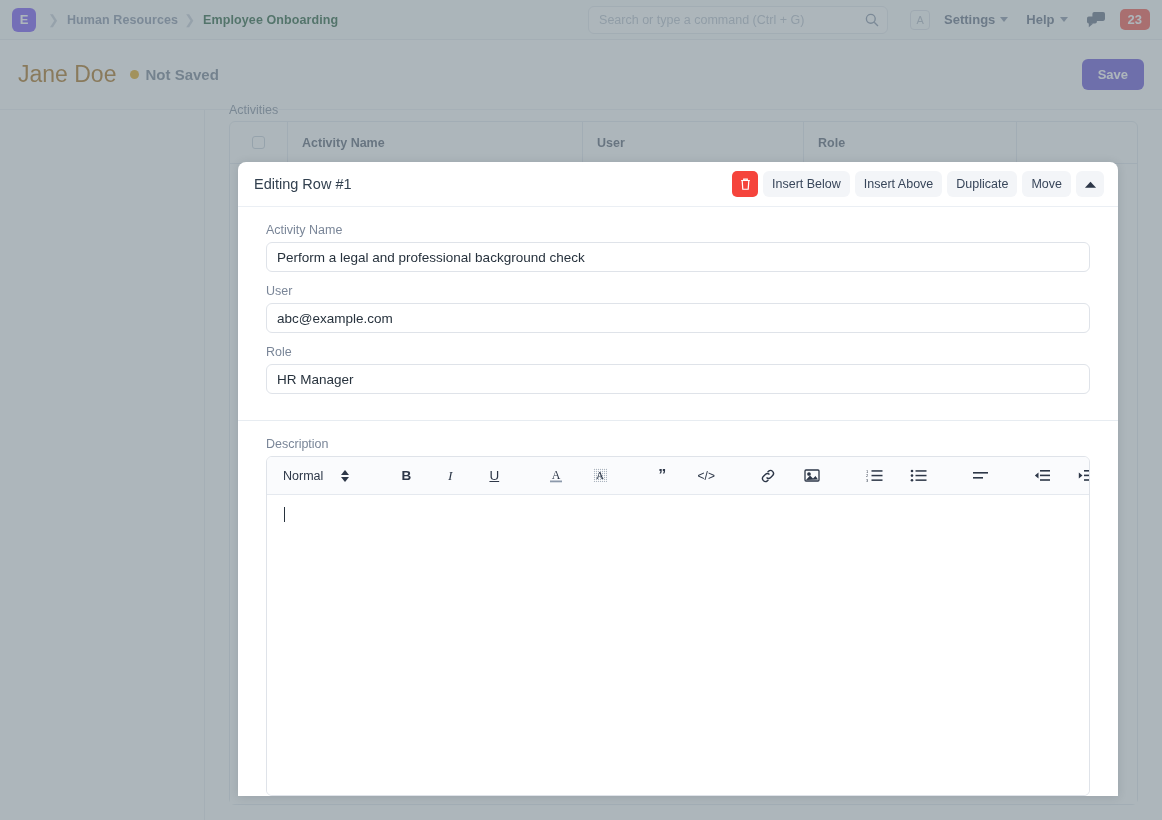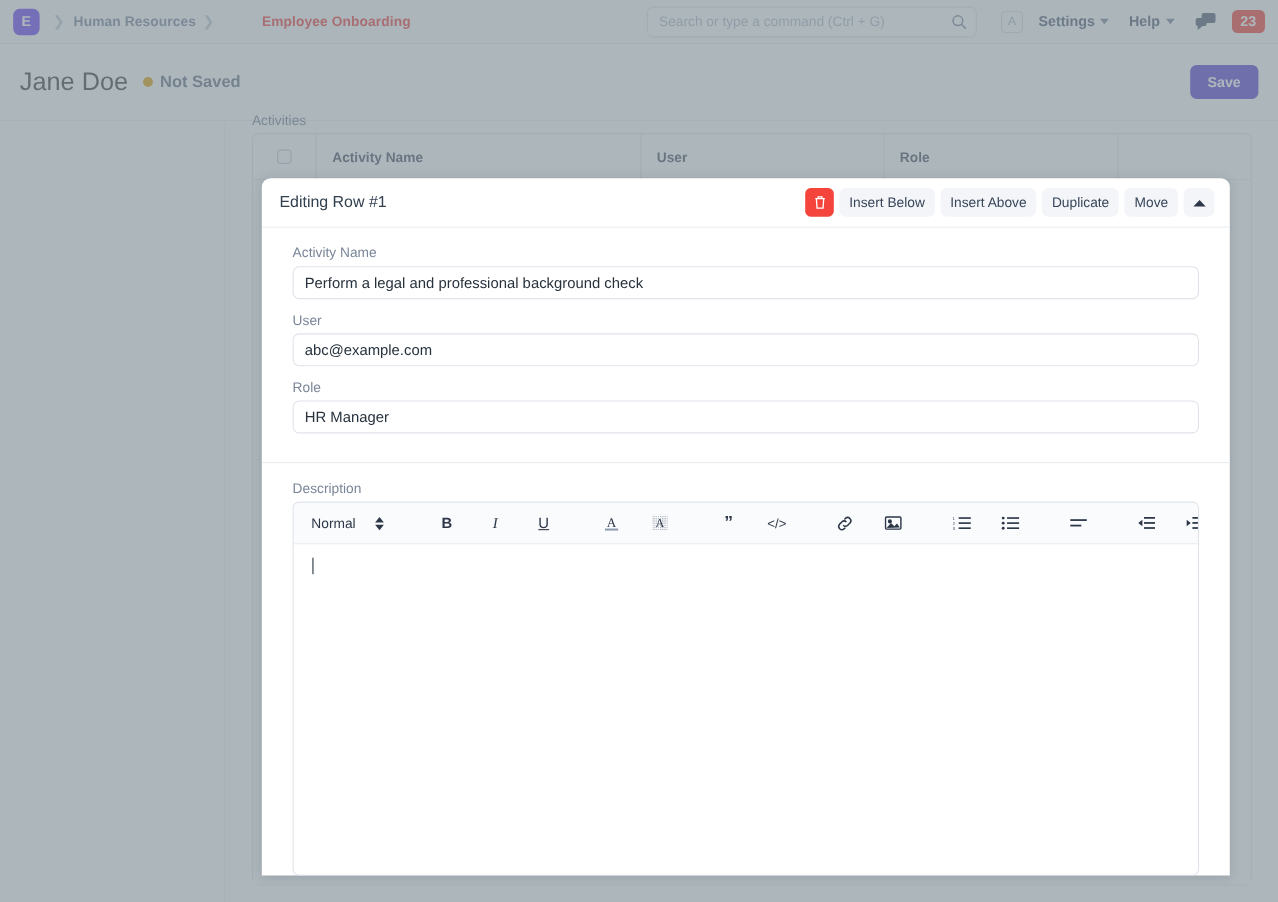--- a/index.html
+++ b/index.html
@@ -29,21 +29,21 @@
     margin-right: 6px;
   }
   .crumb-sep {
     color: #c3cbd6; font-size: 13px; padding: 0 8px 0 6px;
     display: inline-block;
   }
   .crumb {
     font-size: 12.5px; font-weight: bold; color: #7d8aa0;
     letter-spacing: .1px;
   }
-  .crumb.active { color: #ef4444; margin-left: 35px; }
+  .crumb.active { color: #14532d; }
   .nav-spacer { flex: 1; }
 
   .search-wrap {
     position: relative; width: 300px; height: 28px; margin-right: 22px;
   }
   .search-input {
     width: 100%; height: 28px;
     border: 1px solid #e2e6ec; border-radius: 6px;
     background: #fff;
     font-size: 12.5px; color: #4a5568;
@@ -75,21 +75,21 @@
 
   
   .page-header {
     position: absolute; top: 40px; left: 0;
     width: 1162px; height: 70px;
     background: #ffffff;
     display: flex; align-items: center;
     padding: 0 18px;
     border-bottom: 1px solid #eceff3;
   }
-  .page-title { font-size: 23px; color: #404040; font-weight: normal; }
+  .page-title { font-size: 23px; color: #a16207; font-weight: normal; }
   .status { display: flex; align-items: center; gap: 6px; margin-left: 14px; }
   .status-dot { width: 9px; height: 9px; border-radius: 50%; background: #e3a008; }
   .status-text { font-size: 15px; font-weight: bold; color: #6a7789; }
   .hdr-spacer { flex: 1; }
   .save-btn {
     background: #5b44d6; color: #fff;
     border: none; border-radius: 6px;
     font-size: 13px; font-weight: bold;
     padding: 8px 16px;
     font-family: "Liberation Sans", sans-serif;

